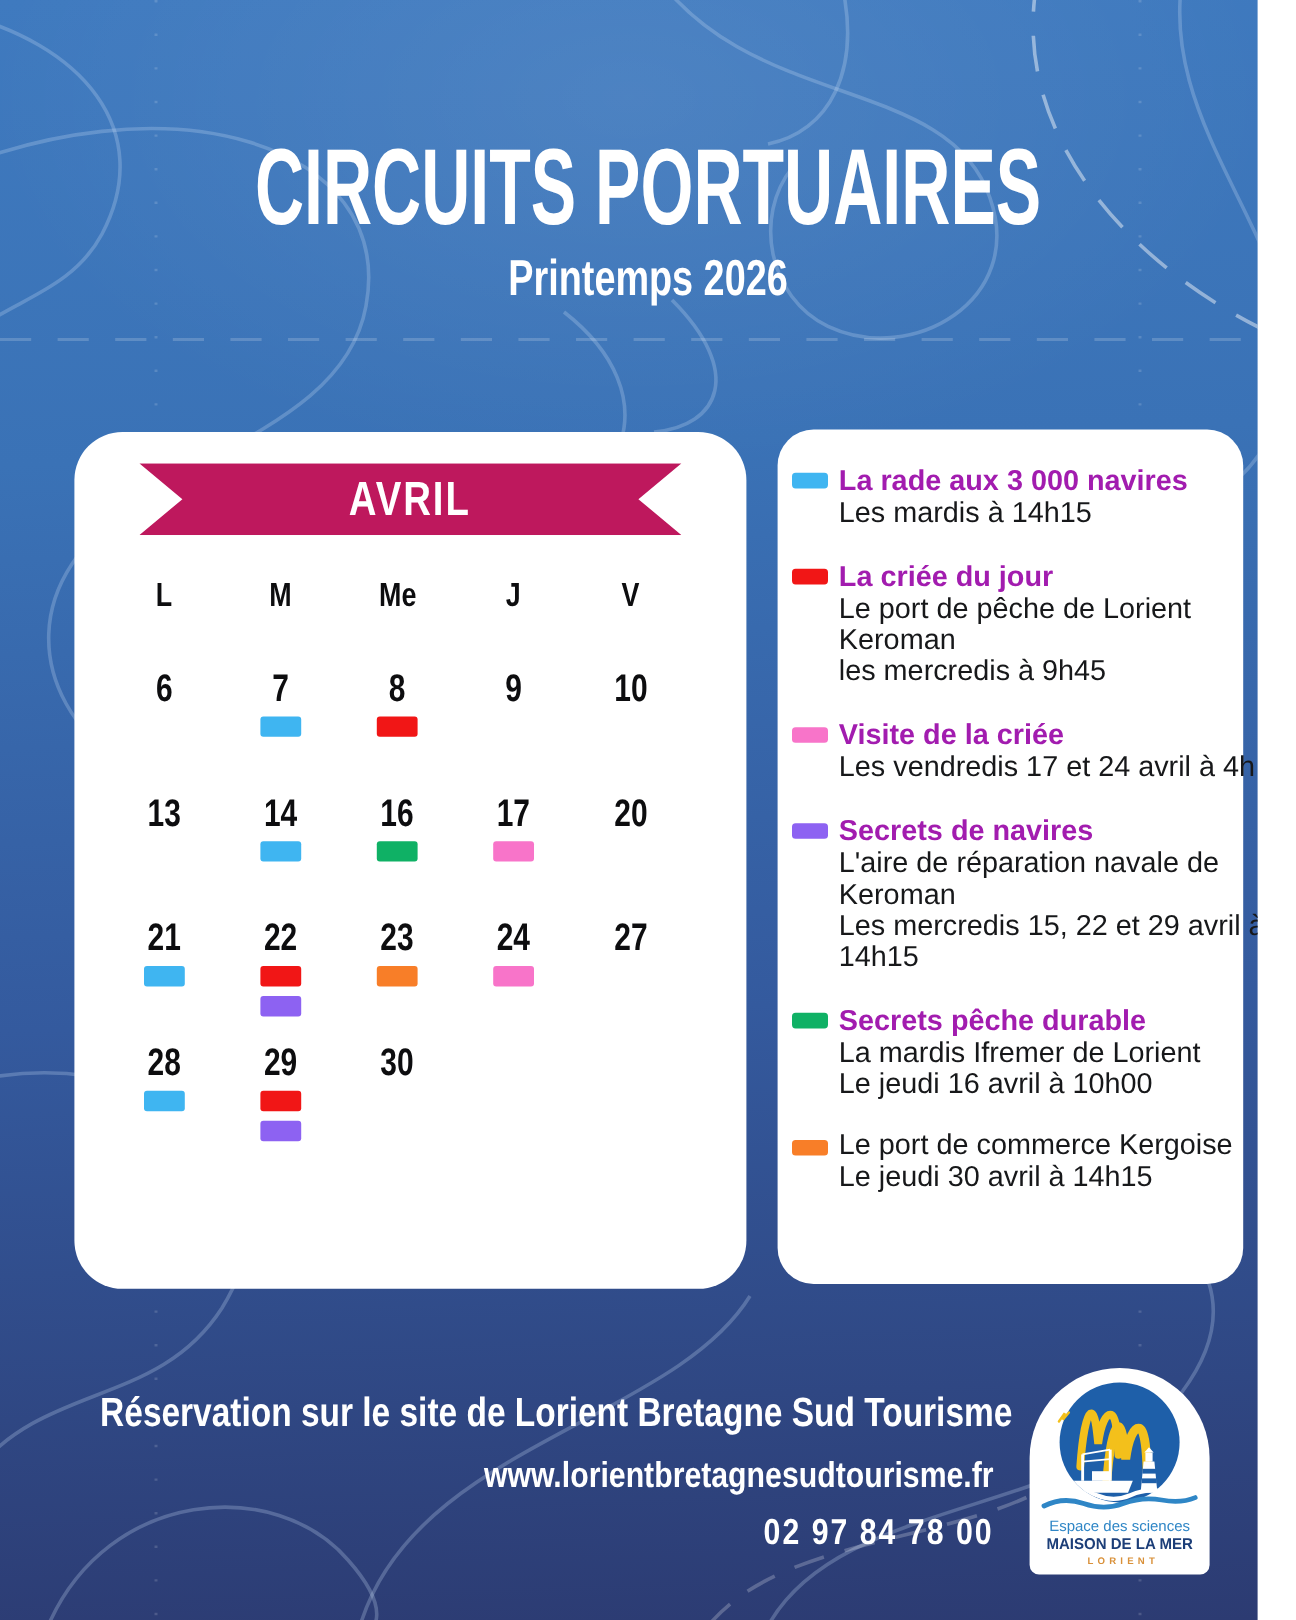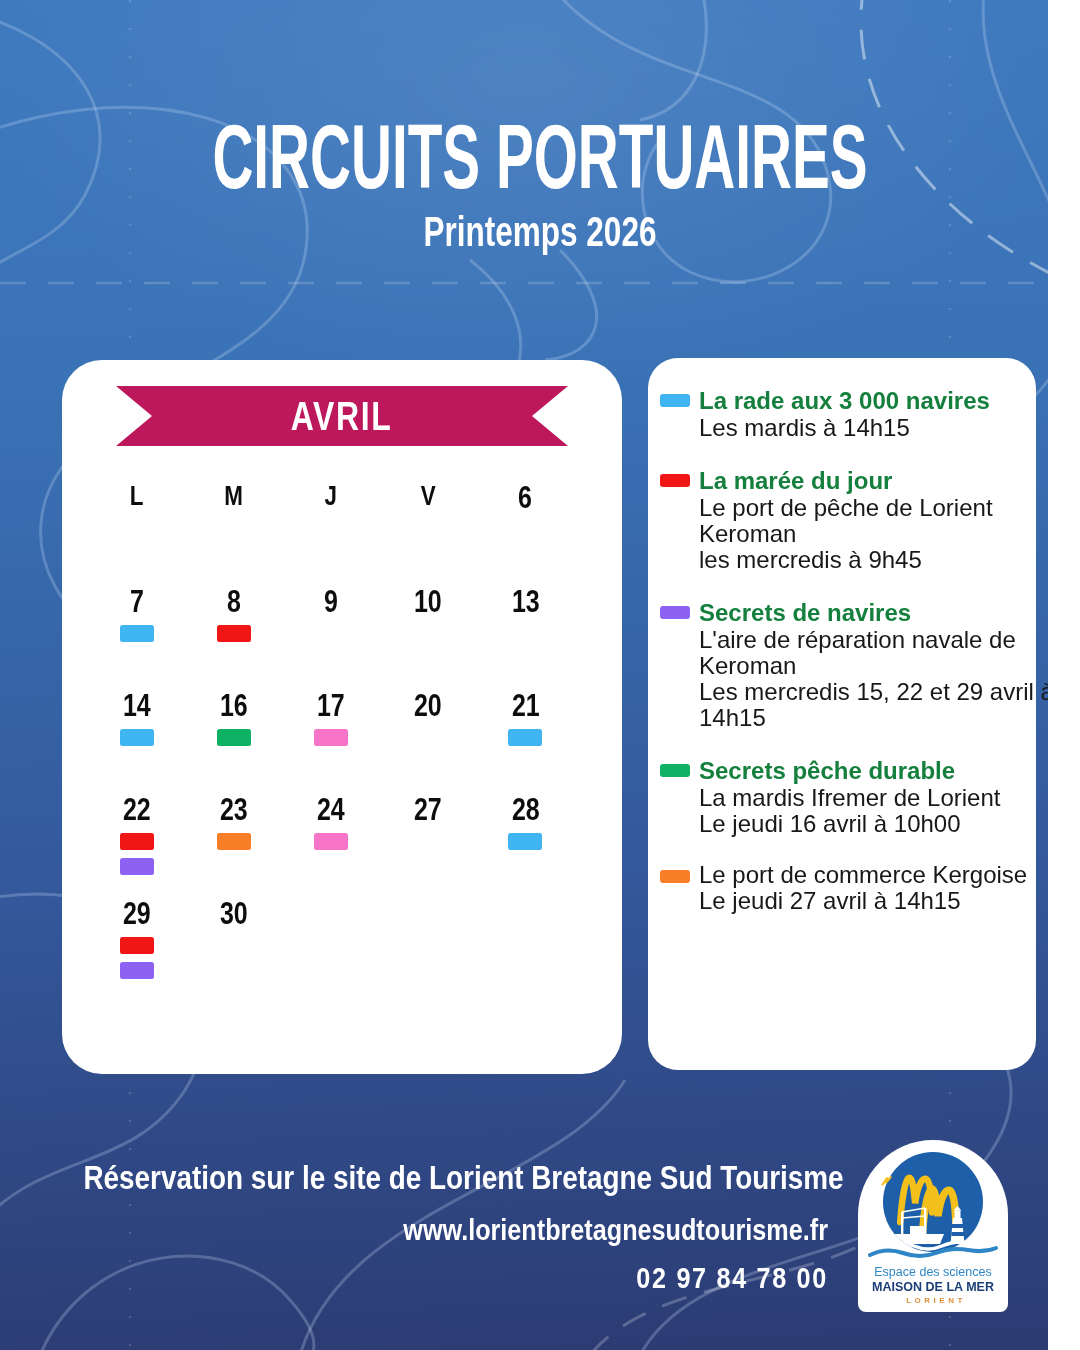--- a/index.html
+++ b/index.html
@@ -62,21 +62,21 @@
 
   
   .legend-card {
     position: absolute; left: 648px; top: 358px; width: 388px; height: 712px;
     background: #ffffff; border-radius: 30px; z-index: 2;
     padding: 28px 16px 20px 12px;
   }
   .legend-item { display: grid; grid-template-columns: 30px 1fr; column-gap: 9px; margin-bottom: 25px; }
   .legend-swatch { width: 30px; height: 13px; border-radius: 3px; margin-top: 8px; }
   .legend-title {
-    font-size: 24px; font-weight: 800; color: #15803d; line-height: 29px; white-space: nowrap;
+    font-size: 24px; font-weight: 800; color: #a21caf; line-height: 29px; white-space: nowrap;
   }
   .legend-line { font-size: 24px; color: #17181a; line-height: 26px; white-space: nowrap; }
 
   
   .footer { position: absolute; left: 0; top: 1158px; width: 900px; text-align: right; z-index: 2; }
   .footer .f1 {
     font-size: 34px; font-weight: 900; color: #fff; white-space: nowrap;
     display: inline-block; transform: scaleX(0.82); margin-bottom: 16px;
   }
   .footer .f2 {
@@ -135,20 +135,23 @@
       <span class="month">AVRIL</span>
     </div>
     <div class="cal-grid" id="cal-grid">
         <div class="cal-head-cell">
           <span>L</span>
         </div>
         <div class="cal-head-cell">
           <span>M</span>
         </div>
         <div class="cal-head-cell">
+          <span>Me</span>
+        </div>
+        <div class="cal-head-cell">
           <span>J</span>
         </div>
         <div class="cal-head-cell">
           <span>V</span>
         </div>
         <div class="cal-cell">
           <div class="day-num">6</div>
           <div class="markers"></div>
         </div>
         <div class="cal-cell">
@@ -254,24 +257,31 @@
       <div class="legend-item">
         <span class="legend-swatch" style="background: rgb(63, 181, 241);"></span>
         <div class="legend-text">
           <div class="legend-title">La rade aux 3 000 navires</div>
           <div class="legend-line">Les mardis à 14h15</div>
         </div>
       </div>
       <div class="legend-item">
         <span class="legend-swatch" style="background: rgb(241, 22, 22);"></span>
         <div class="legend-text">
-          <div class="legend-title">La marée du jour</div>
+          <div class="legend-title">La criée du jour</div>
           <div class="legend-line">Le port de pêche de Lorient</div>
           <div class="legend-line">Keroman</div>
           <div class="legend-line">les mercredis à 9h45</div>
+        </div>
+      </div>
+      <div class="legend-item">
+        <span class="legend-swatch" style="background: rgb(248, 116, 201);"></span>
+        <div class="legend-text">
+          <div class="legend-title">Visite de la criée</div>
+          <div class="legend-line">Les vendredis 17 et 24 avril à 4h</div>
         </div>
       </div>
       <div class="legend-item">
         <span class="legend-swatch" style="background: rgb(141, 98, 242);"></span>
         <div class="legend-text">
           <div class="legend-title">Secrets de navires</div>
           <div class="legend-line">L'aire de réparation navale de</div>
           <div class="legend-line">Keroman</div>
           <div class="legend-line">Les mercredis 15, 22 et 29 avril à</div>
           <div class="legend-line">14h15</div>
@@ -282,21 +292,21 @@
         <div class="legend-text">
           <div class="legend-title">Secrets pêche durable</div>
           <div class="legend-line">La mardis Ifremer de Lorient</div>
           <div class="legend-line">Le jeudi 16 avril à 10h00</div>
         </div>
       </div>
       <div class="legend-item">
         <span class="legend-swatch" style="background: rgb(248, 126, 40);"></span>
         <div class="legend-text">
           <div class="legend-line">Le port de commerce Kergoise</div>
-          <div class="legend-line">Le jeudi 27 avril à 14h15</div>
+          <div class="legend-line">Le jeudi 30 avril à 14h15</div>
         </div>
       </div>
     </aside>
 
   <footer class="footer">
     <span class="f1">Réservation sur le site de Lorient Bretagne Sud Tourisme</span>
     <span class="f2">www.lorientbretagnesudtourisme.fr</span>
     <span class="f3">02 97 84 78 00</span>
   </footer>
 

